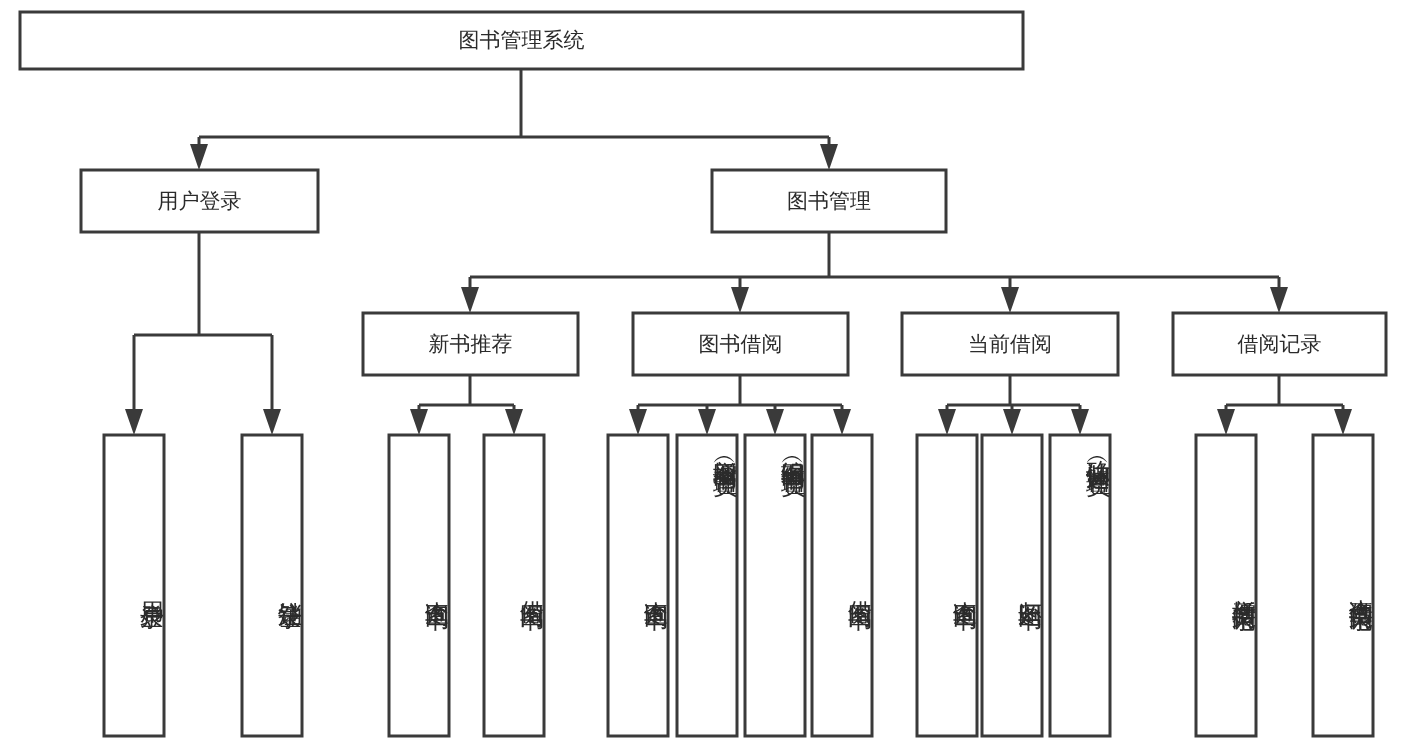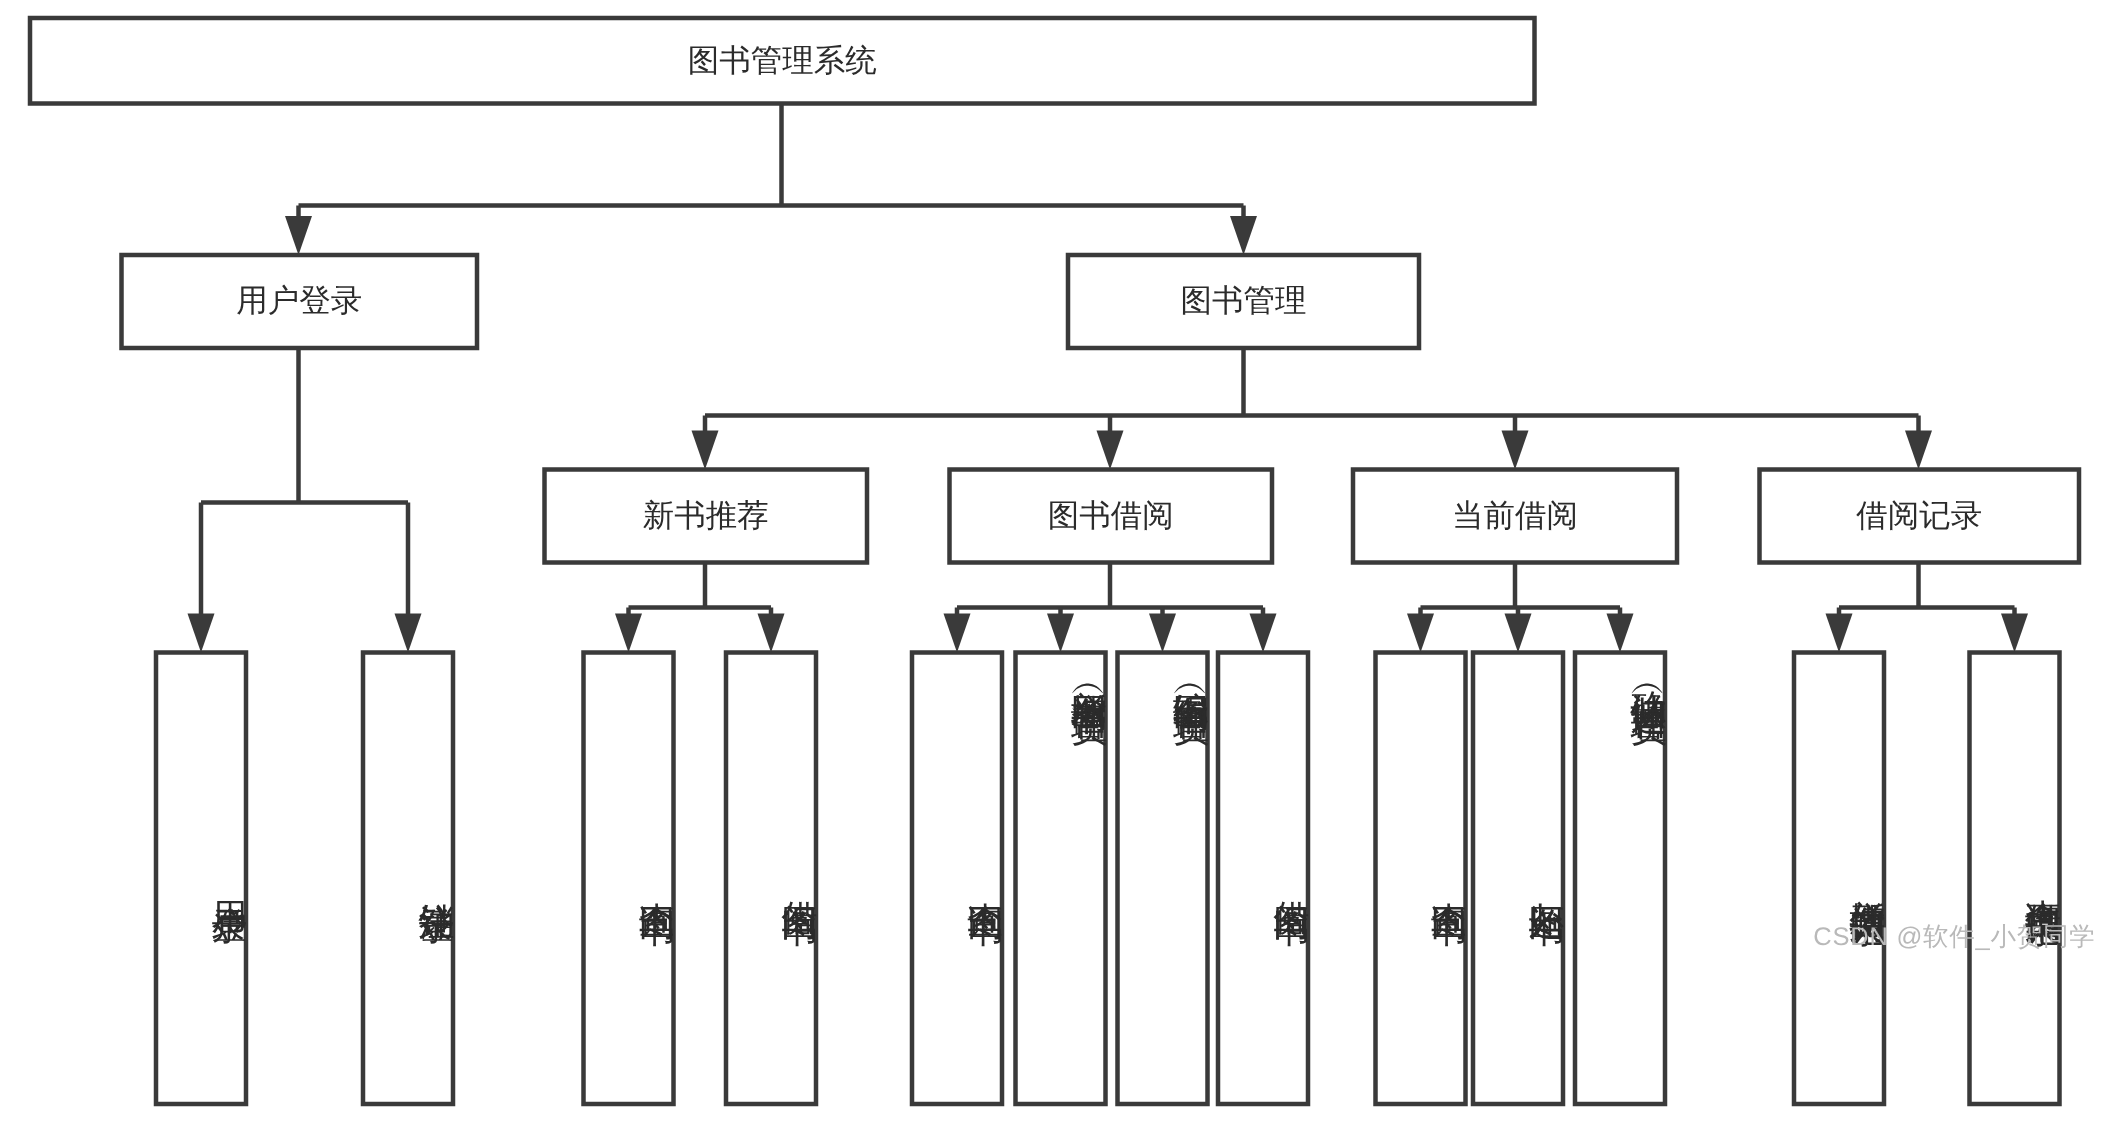--- a/index.html
+++ b/index.html
@@ -249,14 +249,13 @@
       <div class="leaf-label-wrap" style="left: 1050px; width: 60px; height: 301px; top: 441px; align-items: flex-start; display: flex; justify-content: flex-start;">
         <span>确认归还（管理员）</span>
       </div>
       <div class="leaf-label-wrap" style="left: 1196px; width: 60px; height: 301px; top: 435px; display: flex; justify-content: center;">
         <span>新增借阅记录</span>
       </div>
       <div class="leaf-label-wrap" style="left: 1313px; width: 60px; height: 301px; top: 435px; display: flex; justify-content: center;">
         <span>查询借阅记录</span>
       </div>
     </div>
-  <div class="watermark">CSDN @软件_小贺同学</div>
 </div>
 
 </body></html>

